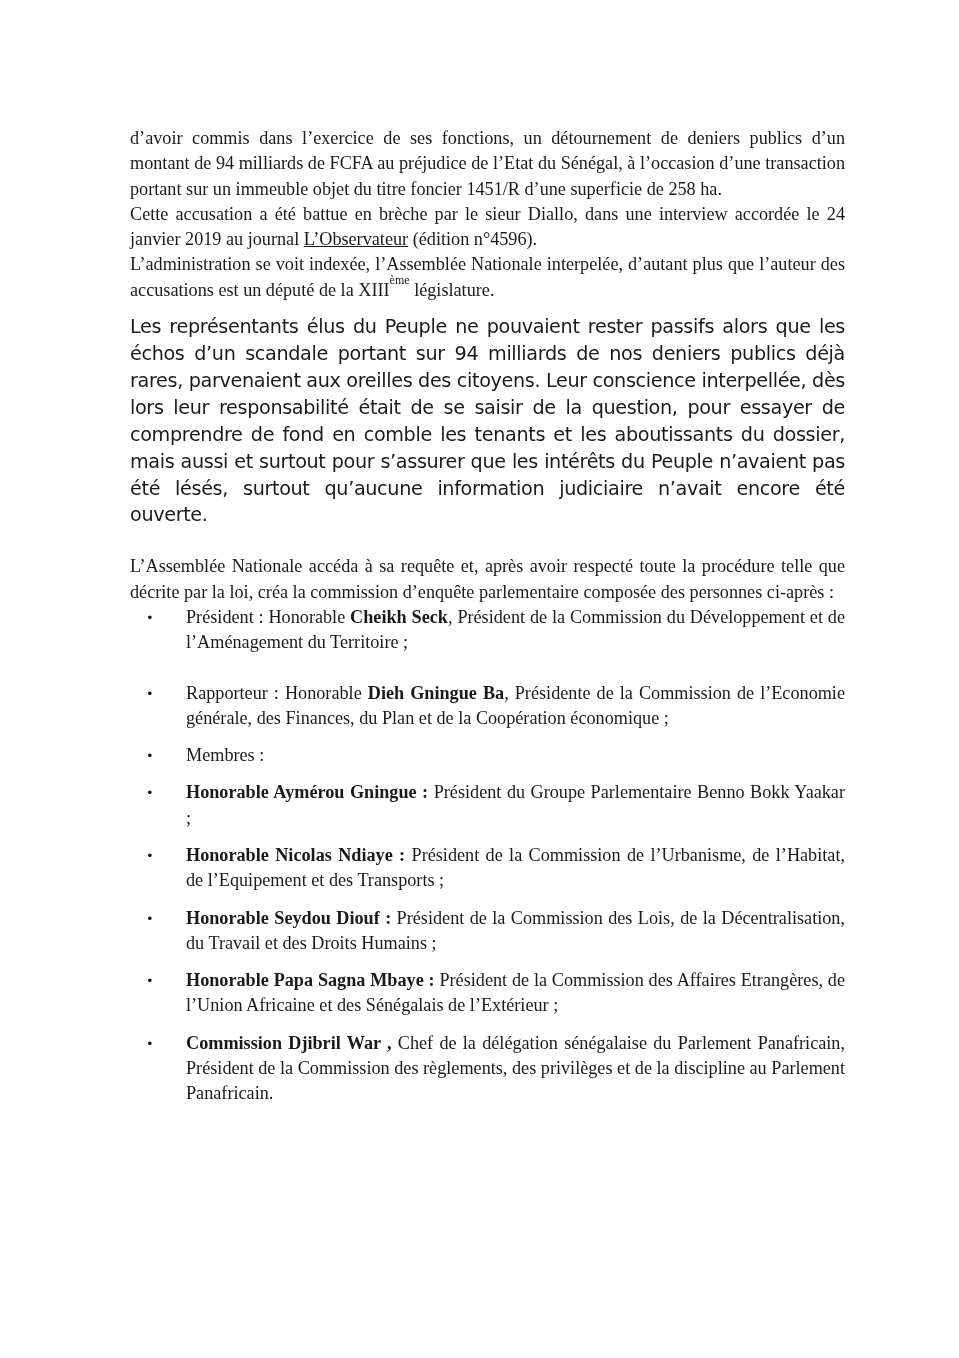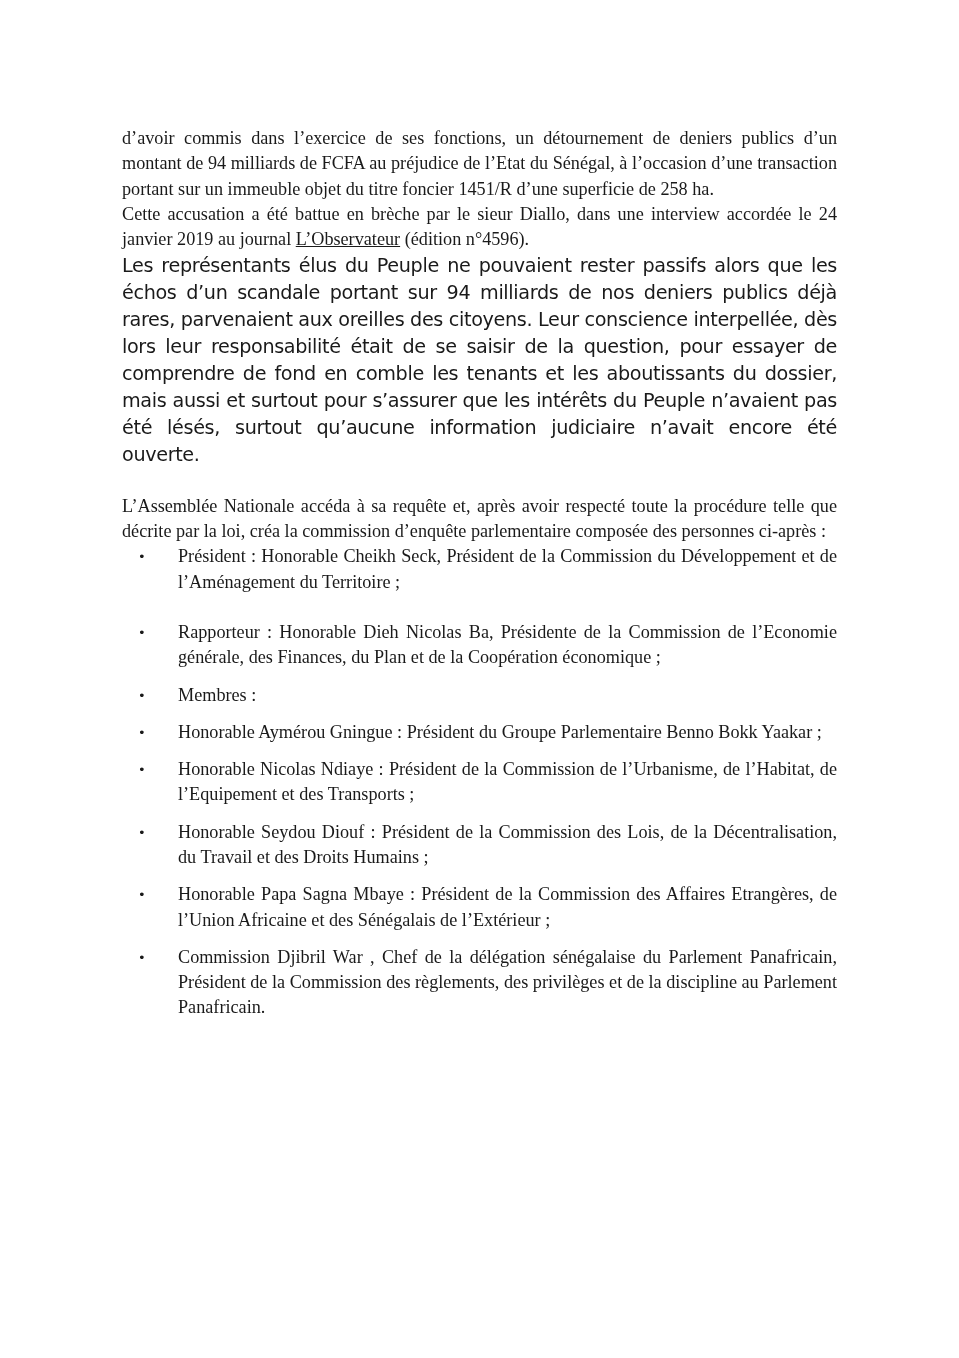--- a/index.html
+++ b/index.html
@@ -1,56 +1,57 @@
 <!DOCTYPE html>
 <html><head>
 <meta charset="utf-8">
 <style>
   html, body { margin: 0; padding: 0; background: #ffffff; }
   body { width: 959px; height: 1358px; position: relative; overflow: hidden; color: #1a1a1a; }
-  .page { position: absolute; left: 122px; top: 126px; width: 715px; }
+  .page { position: absolute; left: 130px; top: 126px; width: 715px; }
   .serif { font-family: "Liberation Serif", "DejaVu Serif", serif; font-size: 18.2px; line-height: 25.3px; text-align: justify; }
-  .sans { font-family: "DejaVu Sans", "Liberation Sans", sans-serif; font-size: 19.2px; line-height: 26.9px; text-align: justify; letter-spacing: -0.35px; margin-top: 1px; }
+  .sans { font-family: "DejaVu Sans", "Liberation Sans", sans-serif; font-size: 19.2px; line-height: 26.9px; text-align: justify; letter-spacing: -0.35px; margin-top: 9px; }
   p { margin: 0; }
   .u { text-decoration: underline; }
   sup { font-size: 12px; vertical-align: 0; position: relative; top: -12px; }
   .gap { height: 25px; }
   ul.bullets { list-style: none; margin: 0; padding: 0; }
   ul.bullets li { position: relative; padding-left: 56px; margin-left: 0; }
   ul.bullets li .dot { position: absolute; left: 16px; top: 0; font-family: "DejaVu Sans", sans-serif; font-size: 13px; }
   .li-gap-lg { margin-top: 25px; }
   .li-gap-md { margin-top: 12px; }
-  b { font-weight: normal; }
+  b { font-weight: bold; }
 </style>
 </head>
 <body>
 
 <div class="page">
 
   <p class="serif">d’avoir commis dans l’exercice de ses fonctions, un détournement de deniers publics d’un montant de 94 milliards de FCFA au préjudice de l’Etat du Sénégal, à l’occasion d’une transaction portant sur un immeuble objet du titre foncier 1451/R d’une superficie de 258 ha.</p>
 
   <p class="serif"><span>Cette accusation a été battue en brèche par le sieur Diallo, dans une interview accordée le 24 janvier 2019 au journal </span><span class="u">L’Observateur</span><span> (édition n°4596).</span></p>
 
 
+  <p class="serif"><span>L’administration se voit indexée, l’Assemblée Nationale interpelée, d’autant plus que l’auteur des accusations est un député de la XIII</span><sup>ème</sup><span> législature.</span></p>
 
   <p class="sans">Les représentants élus du Peuple ne pouvaient rester passifs alors que les échos d’un scandale portant sur 94 milliards de nos deniers publics déjà rares, parvenaient aux oreilles des citoyens. Leur conscience interpellée, dès lors leur responsabilité était de se saisir de la question, pour essayer de comprendre de fond en comble les tenants et les aboutissants du dossier, mais aussi et surtout pour s’assurer que les intérêts du Peuple n’avaient pas été lésés, surtout qu’aucune information judiciaire n’avait encore été ouverte.</p>
 
 
   <div class="gap"></div>
 
   <p class="serif">L’Assemblée Nationale accéda à sa requête et, après avoir respecté toute la procédure telle que décrite par la loi, créa la commission d’enquête parlementaire composée des personnes ci-après :</p>
 
   <ul class="bullets serif">
     <li>
       <span class="dot">•</span>
       <span>Président : Honorable </span><b>Cheikh Seck</b><span>, Président de la Commission du Développement et de l’Aménagement du Territoire ;</span>
     </li>
     <li class="li-gap-lg">
       <span class="dot">•</span>
-      <span>Rapporteur : Honorable </span><b>Dieh Nicolas Ba</b><span>, Présidente de la Commission de l’Economie générale, des Finances, du Plan et de la Coopération économique ;</span>
+      <span>Rapporteur : Honorable </span><b>Dieh Gningue Ba</b><span>, Présidente de la Commission de l’Economie générale, des Finances, du Plan et de la Coopération économique ;</span>
     </li>
     <li class="li-gap-md">
       <span class="dot">•</span>
       <span>Membres :</span>
     </li>
     <li class="li-gap-md">
       <span class="dot">•</span>
       <b>Honorable Aymérou Gningue :</b><span> Président du Groupe  Parlementaire Benno Bokk Yaakar ;</span>
     </li>
     <li class="li-gap-md">

